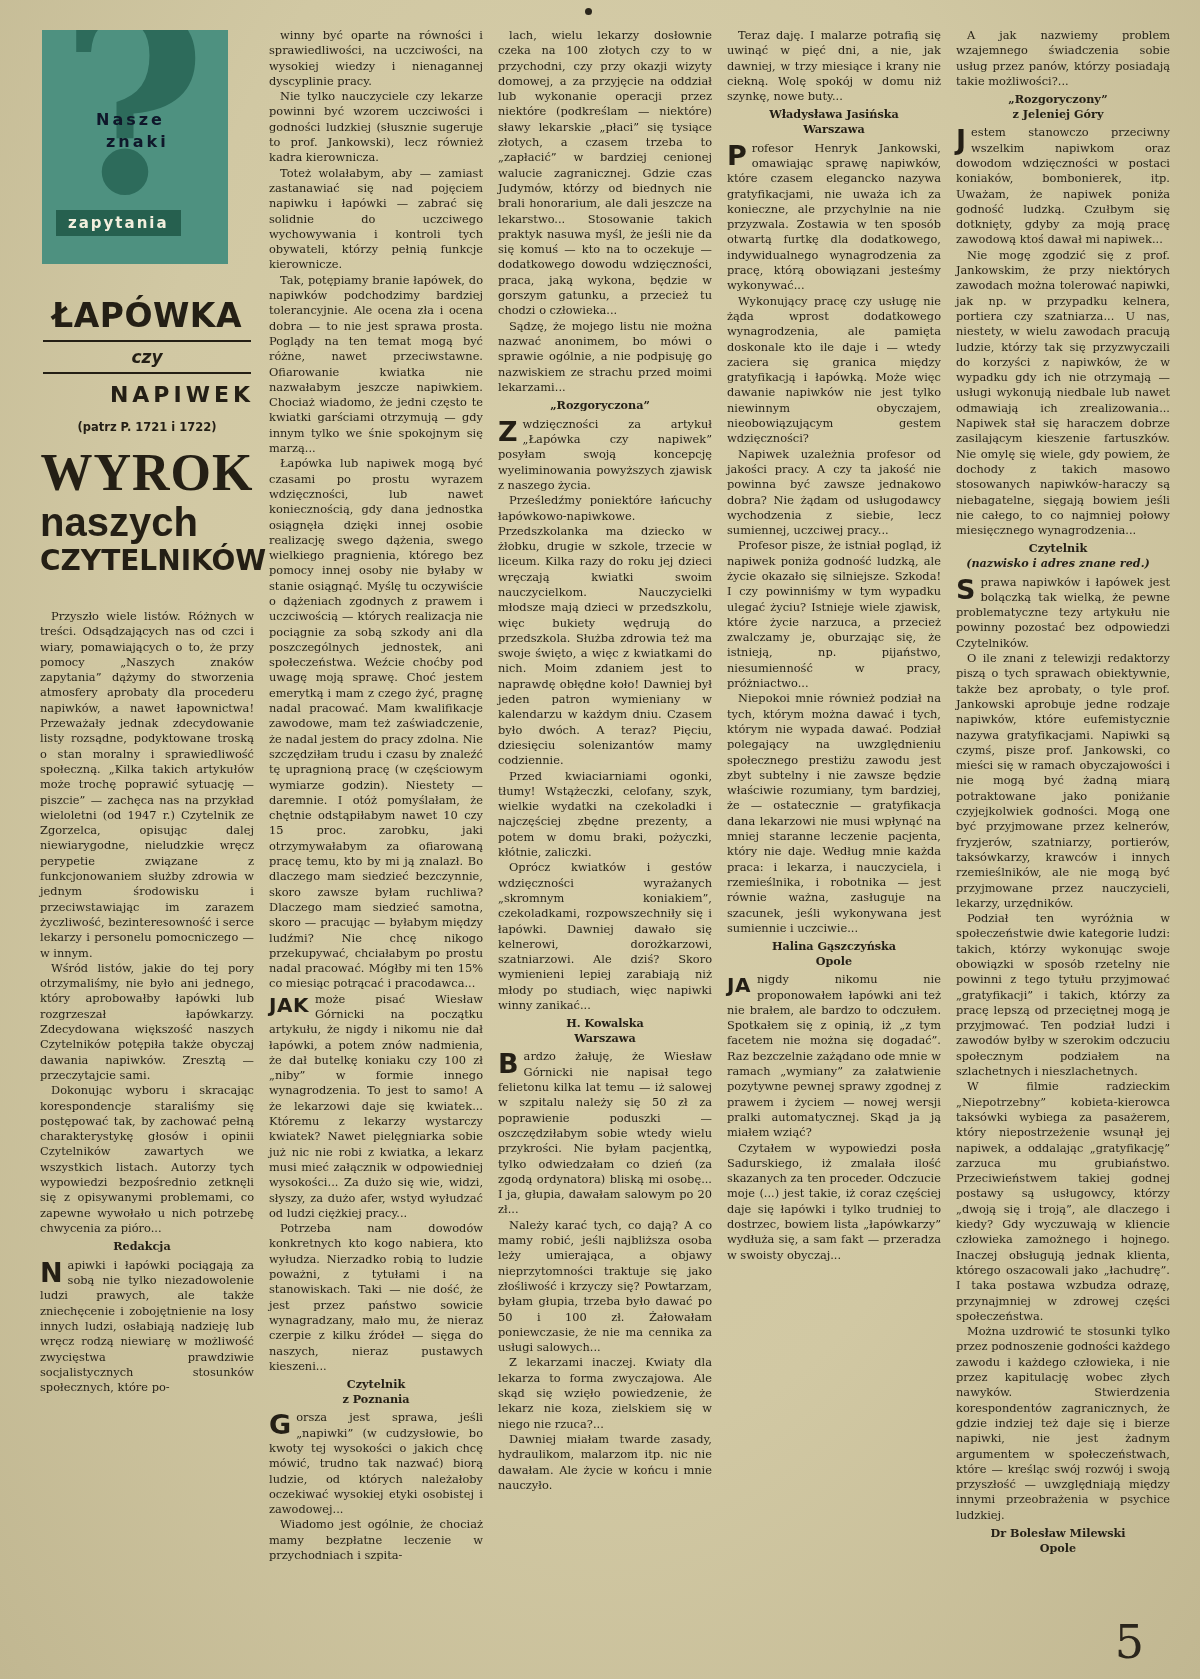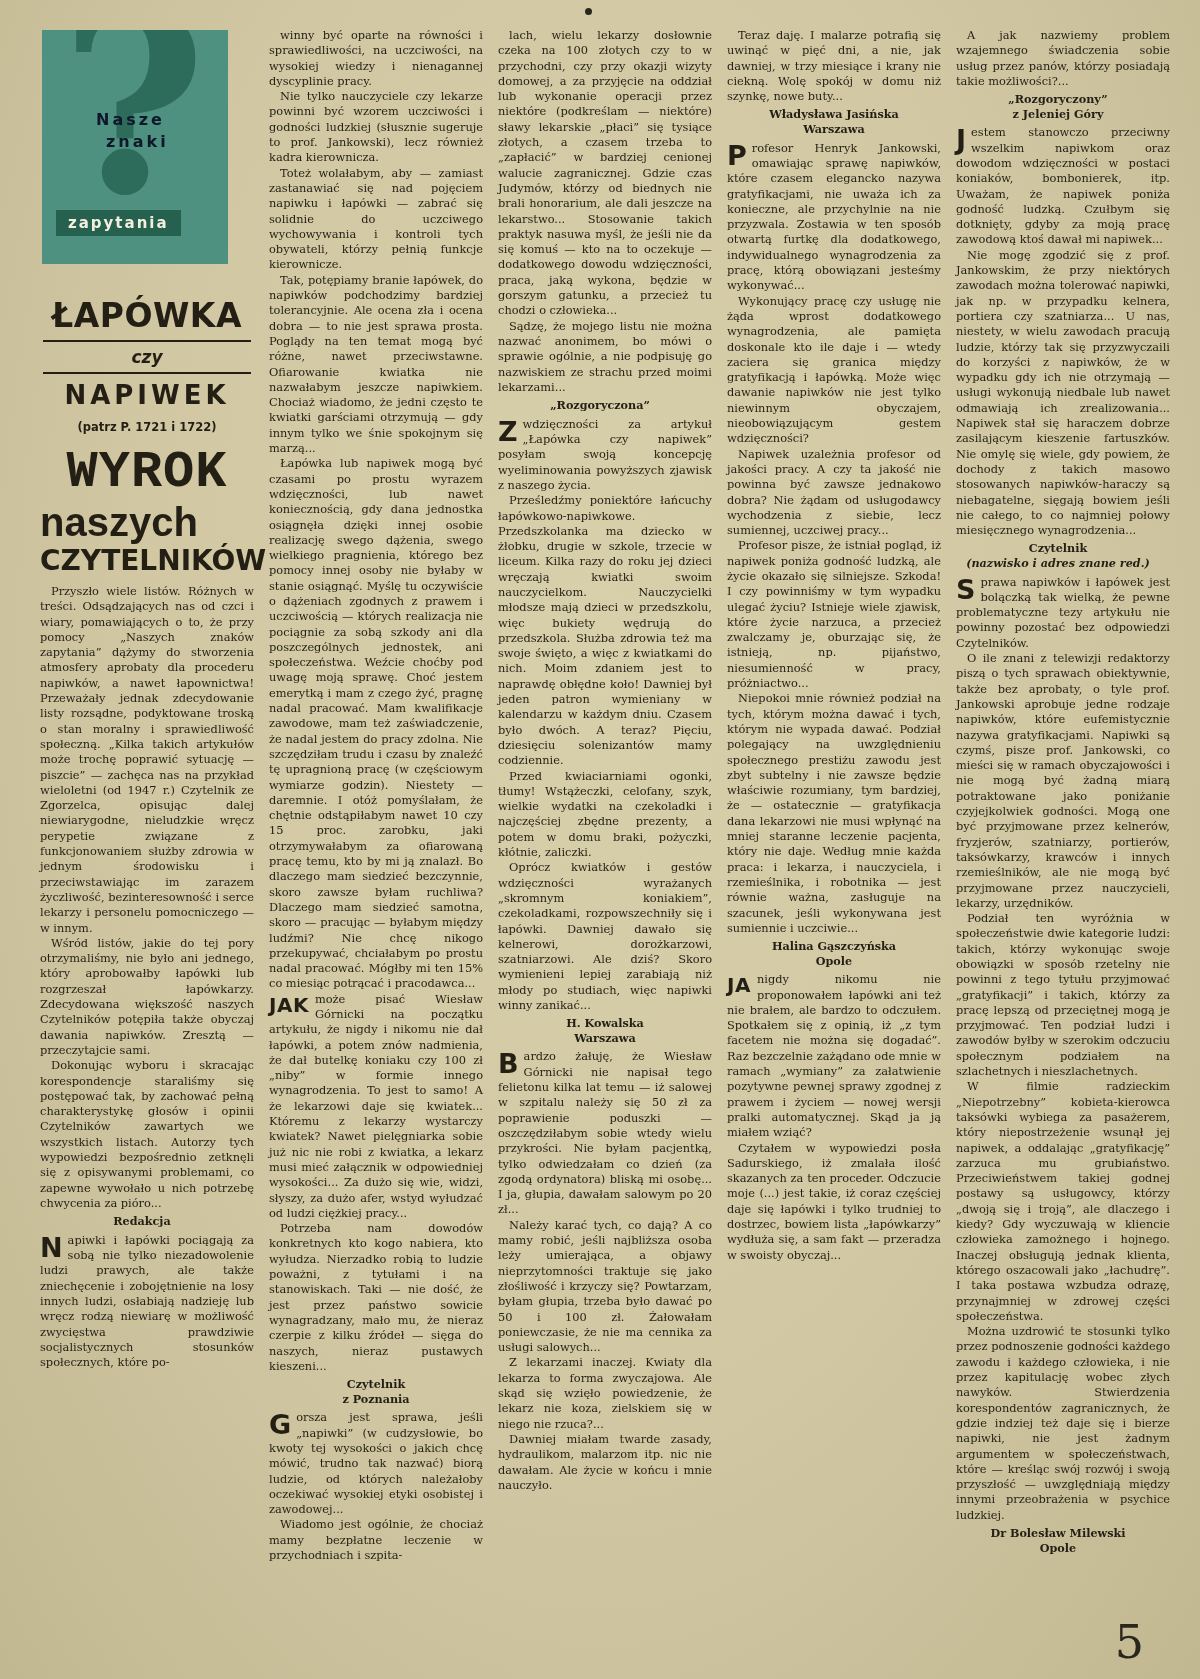--- a/index.html
+++ b/index.html
@@ -104,50 +104,50 @@
   .kickmid {
     text-align: center;
     font-family: "DejaVu Sans", sans-serif;
     font-weight: bold; font-style: italic;
     font-size: 17px; line-height: 18px;
     margin: 1px 0;
   }
   .kick2 {
     font-family: "DejaVu Sans", sans-serif;
     font-weight: 900;
-    font-size: 26px; line-height: 30px;
+    font-size: 22px; line-height: 30px;
     letter-spacing: 4px;
-    text-align: center;
+    text-align: right;
   }
   .ref {
     text-align: center;
     font-family: "DejaVu Sans", sans-serif;
     font-weight: bold;
     font-size: 11.5px;
     margin: 10px 0 12px;
   }
   .h1 {
-    font-family: Liberation Mono, monospace;
+    font-family: Liberation Serif, serif;
     font-weight: 900;
     font-size: 52px; line-height: 54px;
     letter-spacing: 1px;
     text-align: center;
   }
   .h2 {
     font-family: Liberation Sans, sans-serif;
     font-weight: 900;
     font-size: 40px; line-height: 45px;
     text-align: left;
   }
   .h3 {
     font-family: "DejaVu Sans", sans-serif;
     font-weight: 900;
     font-size: 28px; line-height: 32px;
     text-align: center;
-    margin-bottom: 7px;
+    margin-bottom: 32px;
   }
 
   .pageno {
     position: absolute; right: 56px; bottom: 14px;
     font-family: "DejaVu Serif", serif;
     font-size: 46px; line-height: 46px;
     color: #2b261c;
   }
   .scan-dot {
     position: absolute; left: 585px; top: 8px;

